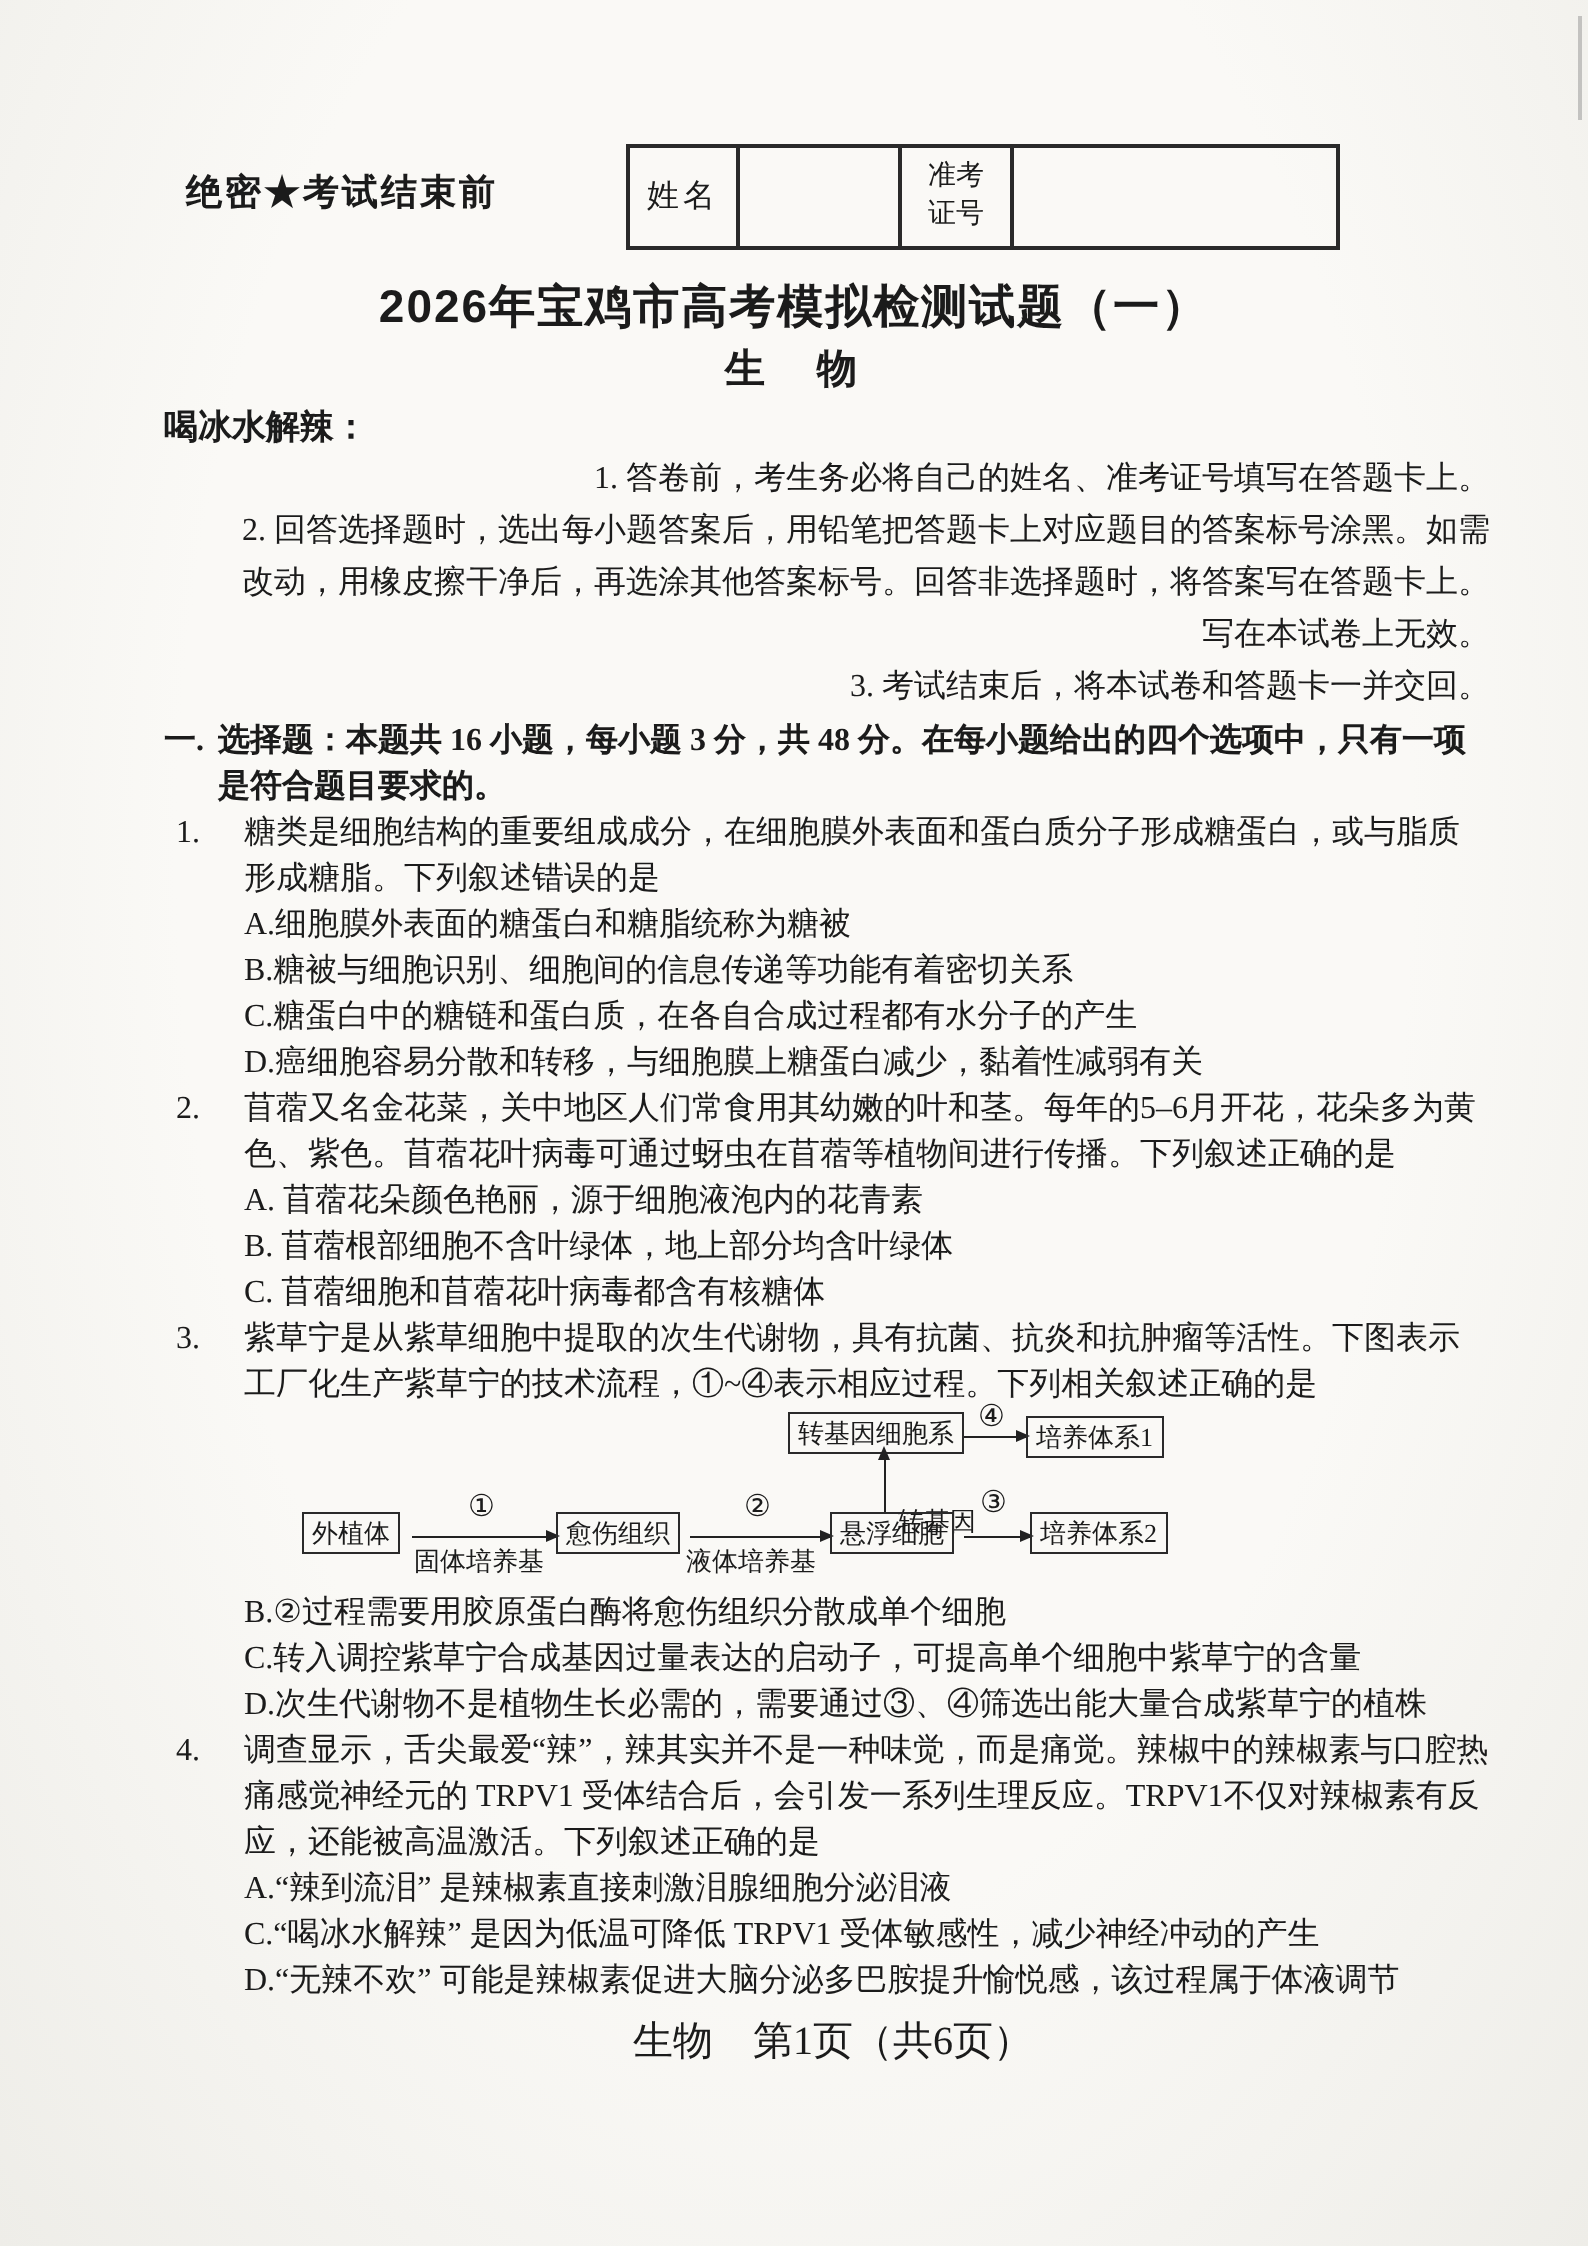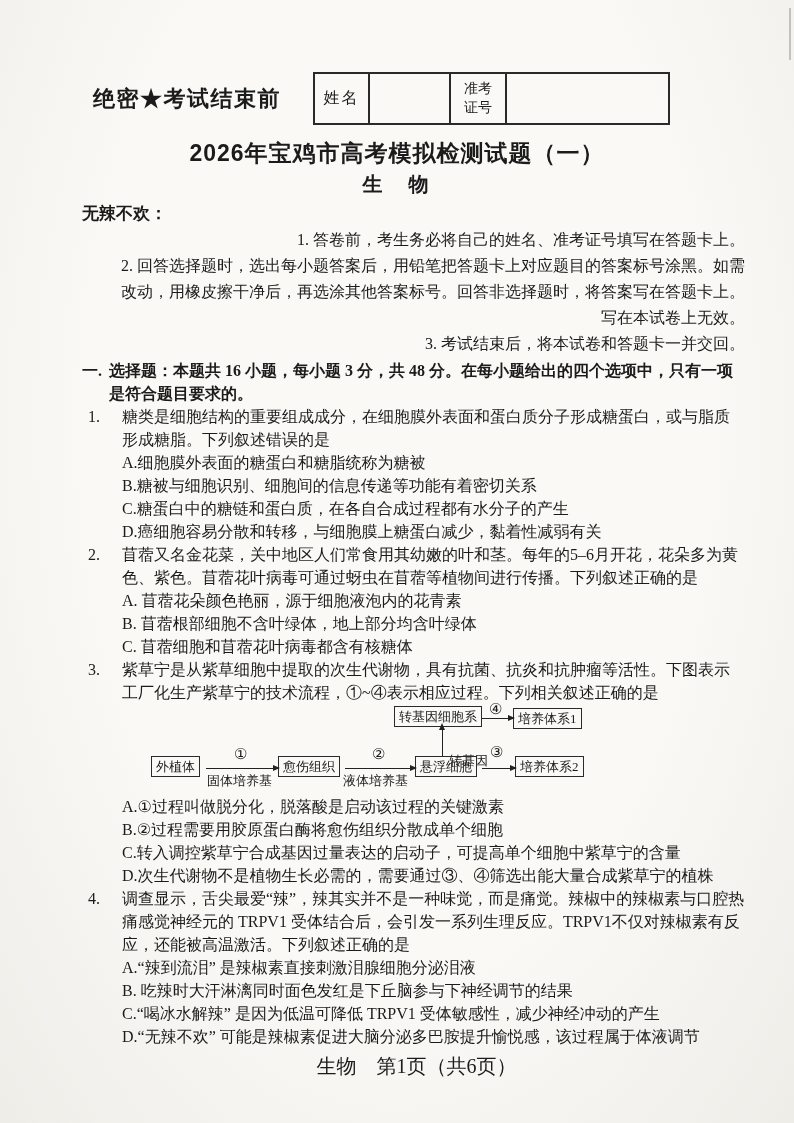--- a/index.html
+++ b/index.html
@@ -9,21 +9,21 @@
     color: #1b1b1b;
     font-family: "Liberation Serif", serif;
     position: relative;
     overflow: hidden;
   }
   .sans { font-family: "Liberation Sans", sans-serif; }
 
   
   .secrecy {
     position: absolute; left: 93px; top: 84px;
-    font-size: 22px; font-weight: 700; letter-spacing: 1.5px;
+    font-size: 18px; font-weight: 700; letter-spacing: 1.5px;
   }
   .info-table {
     position: absolute; left: 313px; top: 72px;
     width: 357px; height: 53px;
     border: 2px solid #2a2a2a;
     display: flex; box-sizing: border-box;
     background: transparent;
   }
   .info-table .cell {
     box-sizing: border-box;
@@ -116,21 +116,21 @@
   </div>
   <div class="cell cell-ticket-input"></div>
 </div>
 
 <div class="paper-title sans">2026年宝鸡市高考模拟检测试题（一）</div>
 <div class="paper-subject sans">生　物</div>
 
 <div class="content">
 
   <div class="notes">
-    <div class="notes-heading sans">无辣不欢：</div>
+    <div class="notes-heading sans">喝冰水解辣：</div>
     <div class="note">1. 答卷前，考生务必将自己的姓名、准考证号填写在答题卡上。</div>
     <div class="note">2. 回答选择题时，选出每小题答案后，用铅笔把答题卡上对应题目的答案标号涂黑。如需改动，用橡皮擦干净后，再选涂其他答案标号。回答非选择题时，将答案写在答题卡上。写在本试卷上无效。</div>
     <div class="note">3. 考试结束后，将本试卷和答题卡一并交回。</div>
   </div>
 
   <div class="section-heading">
     <span class="secnum">一.</span>
     <span class="sectext">选择题：本题共 16 小题，每小题 3 分，共 48 分。在每小题给出的四个选项中，只有一项是符合题目要求的。</span>
   </div>
 
@@ -179,32 +179,30 @@
         <div class="dnum" style="left:250px; top:40px;">②</div>
         <div class="harrow" style="left:223px; top:62px; width:70px;"></div>
         <div class="dlabel" style="left:221px; top:66px;">液体培养基</div>
 
         <div class="dbox" style="left:293px; top:50px;">悬浮细胞</div>
         <div class="dnum" style="left:368px; top:38px;">③</div>
         <div class="harrow" style="left:360px; top:62px; width:33px;"></div>
         <div class="dbox" style="left:393px; top:50px;">培养体系2</div>
       </div>
 
-      <div class="option">A.①过程叫做脱分化，脱落酸是启动该过程的关键激素</div>
       <div class="option">B.②过程需要用胶原蛋白酶将愈伤组织分散成单个细胞</div>
       <div class="option">C.转入调控紫草宁合成基因过量表达的启动子，可提高单个细胞中紫草宁的含量</div>
       <div class="option">D.次生代谢物不是植物生长必需的，需要通过③、④筛选出能大量合成紫草宁的植株</div>
     </div>
   </div>
 
   <div class="question">
     <div class="qnum">4.</div>
     <div class="qbody">
       <div class="stem">调查显示，舌尖最爱“辣”，辣其实并不是一种味觉，而是痛觉。辣椒中的辣椒素与口腔热痛感觉神经元的 TRPV1 受体结合后，会引发一系列生理反应。TRPV1不仅对辣椒素有反应，还能被高温激活。下列叙述正确的是</div>
       <div class="option">A.“辣到流泪” 是辣椒素直接刺激泪腺细胞分泌泪液</div>
-      <div class="option">B. 吃辣时大汗淋漓同时面色发红是下丘脑参与下神经调节的结果</div>
       <div class="option">C.“喝冰水解辣” 是因为低温可降低 TRPV1 受体敏感性，减少神经冲动的产生</div>
       <div class="option">D.“无辣不欢” 可能是辣椒素促进大脑分泌多巴胺提升愉悦感，该过程属于体液调节</div>
     </div>
   </div>
 
   <div class="page-footer">生物　第1页（共6页）</div>
 </div>
 
 </body></html>

